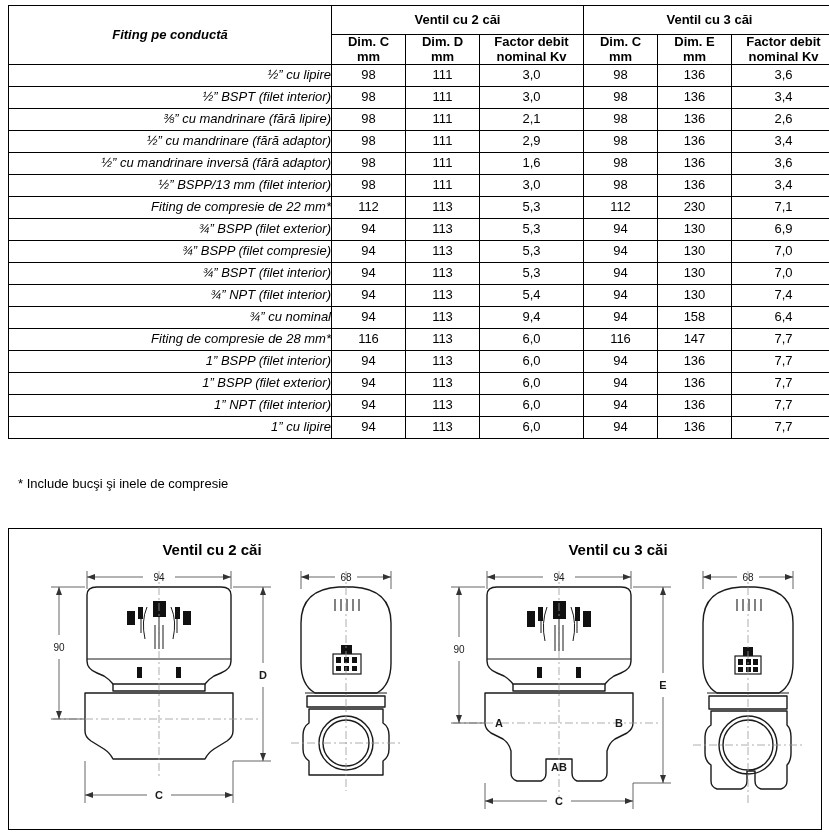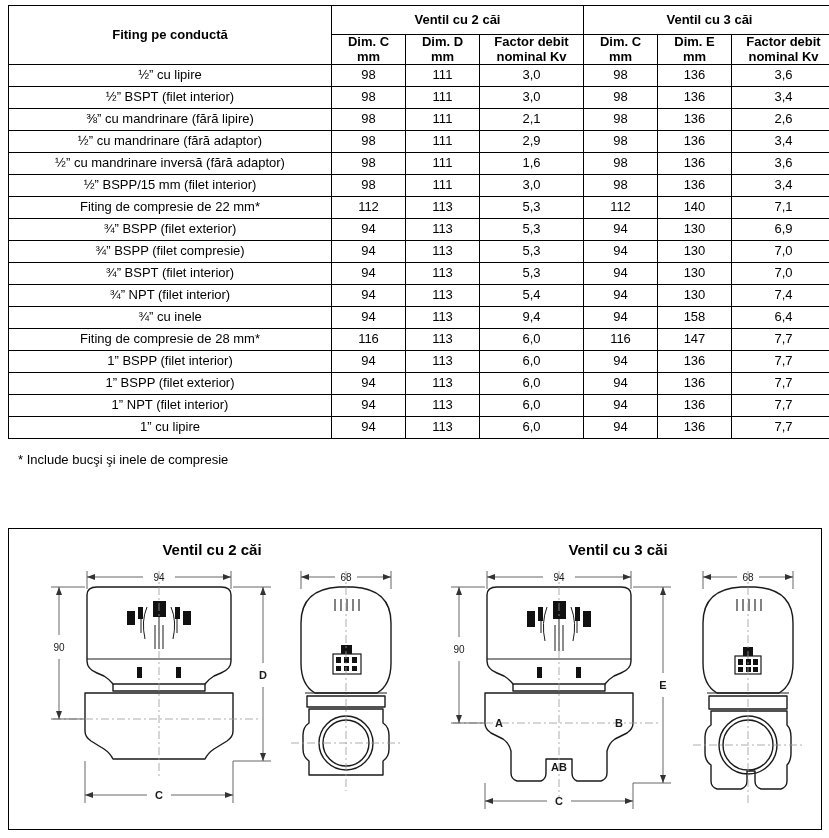--- a/index.html
+++ b/index.html
@@ -43,40 +43,42 @@
   }
   th.grp, th.colhead { font-weight: bold; }
   th.colhead {
     font-weight: normal;
     font-size: 12.5px;
     padding: 2px 0 3px 0;
   }
   th.maincol {
     font-size: 13.5px;
     height: 28px;
+    font-style: italic;
   }
   th.grp {
     font-size: 13.5px;
     height: 28px;
   }
   td.label {
-    text-align: center;
+    text-align: right;
     padding: 3px 0 3px 6px;
     height: 21px;
     font-size: 13px;
+    font-style: italic;
   }
   td.num {
     text-align: center;
     height: 21px;
     font-size: 13px;
   }
   .footnote {
     position: absolute;
     left: 18px;
-    top: 452px;
+    top: 476px;
     font-size: 13px;
   }
 
   
   .diagram-panel {
     position: absolute;
     left: 8px;
     top: 528px;
     width: 812px;
     height: 300px;
@@ -198,35 +200,35 @@
         <tr>
           <td class="label">½” cu mandrinare inversă (fără adaptor)</td>
           <td class="num">98</td>
           <td class="num">111</td>
           <td class="num">1,6</td>
           <td class="num">98</td>
           <td class="num">136</td>
           <td class="num">3,6</td>
         </tr>
         <tr>
-          <td class="label">½” BSPP/15 mm (filet interior)</td>
+          <td class="label">½” BSPP/13 mm (filet interior)</td>
           <td class="num">98</td>
           <td class="num">111</td>
           <td class="num">3,0</td>
           <td class="num">98</td>
           <td class="num">136</td>
           <td class="num">3,4</td>
         </tr>
         <tr>
           <td class="label">Fiting de compresie de 22 mm*</td>
           <td class="num">112</td>
           <td class="num">113</td>
           <td class="num">5,3</td>
           <td class="num">112</td>
-          <td class="num">140</td>
+          <td class="num">230</td>
           <td class="num">7,1</td>
         </tr>
         <tr>
           <td class="label">¾” BSPP (filet exterior)</td>
           <td class="num">94</td>
           <td class="num">113</td>
           <td class="num">5,3</td>
           <td class="num">94</td>
           <td class="num">130</td>
           <td class="num">6,9</td>
@@ -252,21 +254,21 @@
         <tr>
           <td class="label">¾” NPT (filet interior)</td>
           <td class="num">94</td>
           <td class="num">113</td>
           <td class="num">5,4</td>
           <td class="num">94</td>
           <td class="num">130</td>
           <td class="num">7,4</td>
         </tr>
         <tr>
-          <td class="label">¾” cu inele</td>
+          <td class="label">¾” cu nominal</td>
           <td class="num">94</td>
           <td class="num">113</td>
           <td class="num">9,4</td>
           <td class="num">94</td>
           <td class="num">158</td>
           <td class="num">6,4</td>
         </tr>
         <tr>
           <td class="label">Fiting de compresie de 28 mm*</td>
           <td class="num">116</td>

